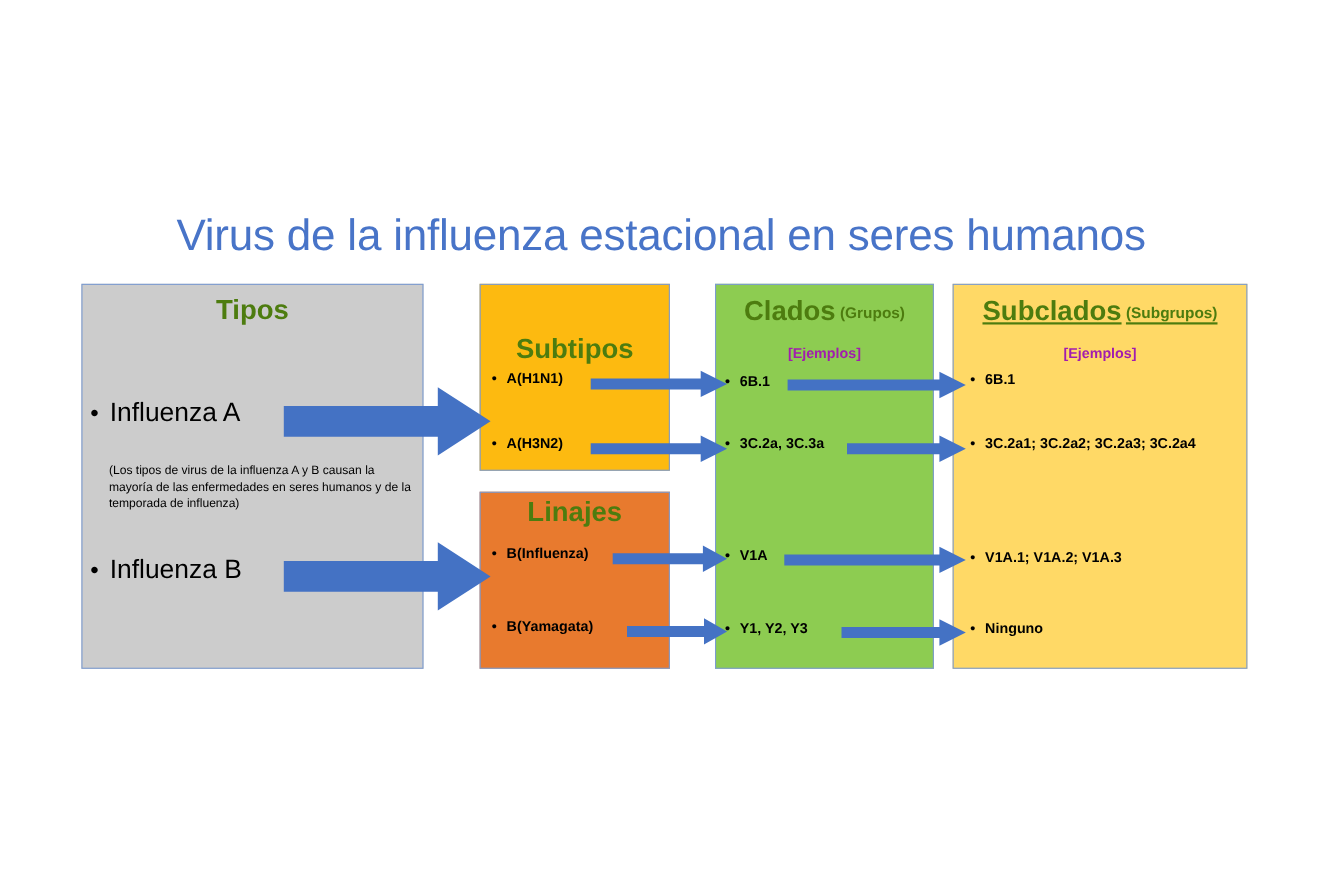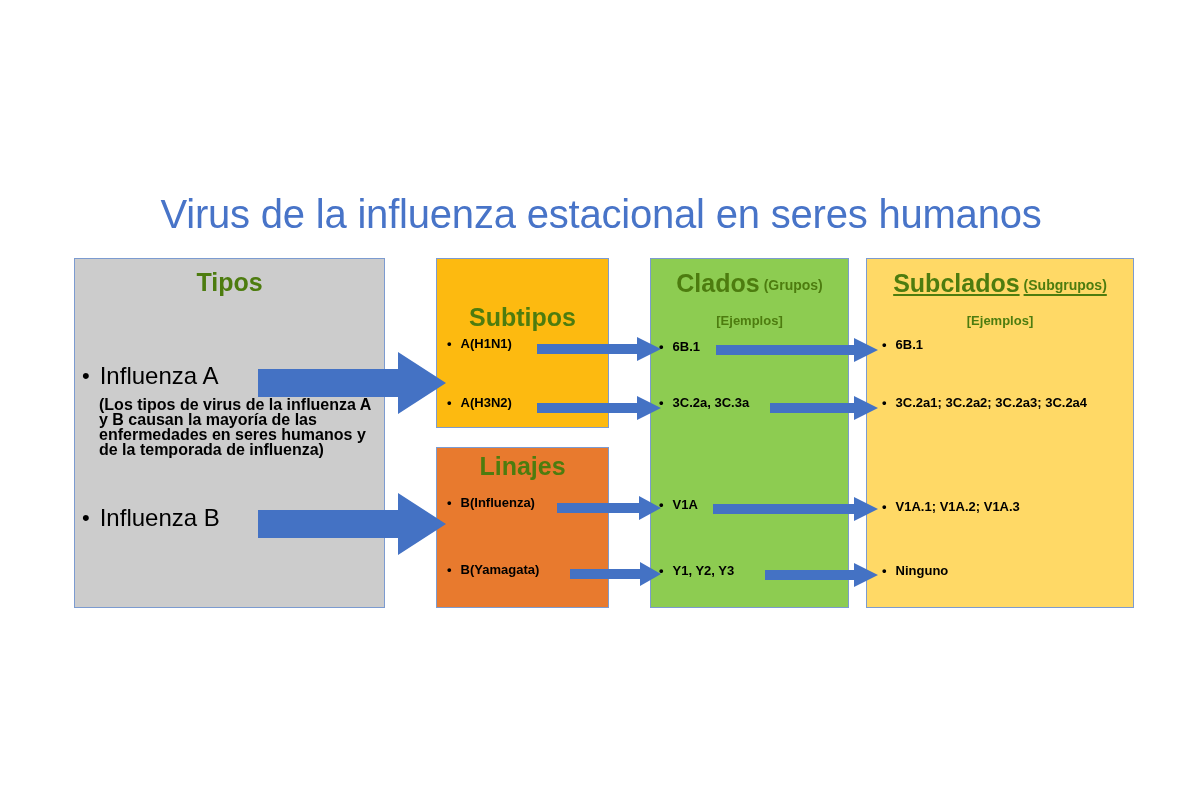--- a/index.html
+++ b/index.html
@@ -69,21 +69,21 @@
     font-weight: bold;
     vertical-align: 2px;
     margin-left: 4px;
   }
 
   .ejemplos {
     position: absolute;
     text-align: center;
     font-size: 13px;
     font-weight: bold;
-    color: #4d7c0f;
+    color: #a21caf;
     white-space: nowrap;
   }
   .ejemplos-clados    { left: 650px; top: 313px; width: 199px; }
   .ejemplos-subclados { left: 866px; top: 313px; width: 268px; }
 
   
   .bullet {
     position: absolute;
     color: #000;
     white-space: nowrap;
@@ -100,26 +100,26 @@
   .b-big { font-size: 24px; font-weight: 400; }
   .b-big .dot { font-size: 22px; margin-right: 10px; }
 
   .bullet-influenza-a { left: 82px; top: 362px; }
   .bullet-influenza-b { left: 82px; top: 504px; }
 
   
   .note {
     position: absolute;
     left: 99px;
-    top: 397px;
+    top: 421px;
     width: 278px;
-    font-size: 16px;
+    font-size: 11px;
     line-height: 15px;
     color: #000;
-    font-weight: 700;
+    font-weight: 400;
   }
 
   
   .b-sm { font-size: 13px; font-weight: bold; }
   .b-sm .dot { font-size: 13px; margin-right: 9px; }
 
   .bullet-h1n1      { left: 447px; top: 336px; }
   .bullet-h3n2      { left: 447px; top: 395px; }
   .bullet-victoria  { left: 447px; top: 495px; }
   .bullet-yamagata  { left: 447px; top: 562px; }

